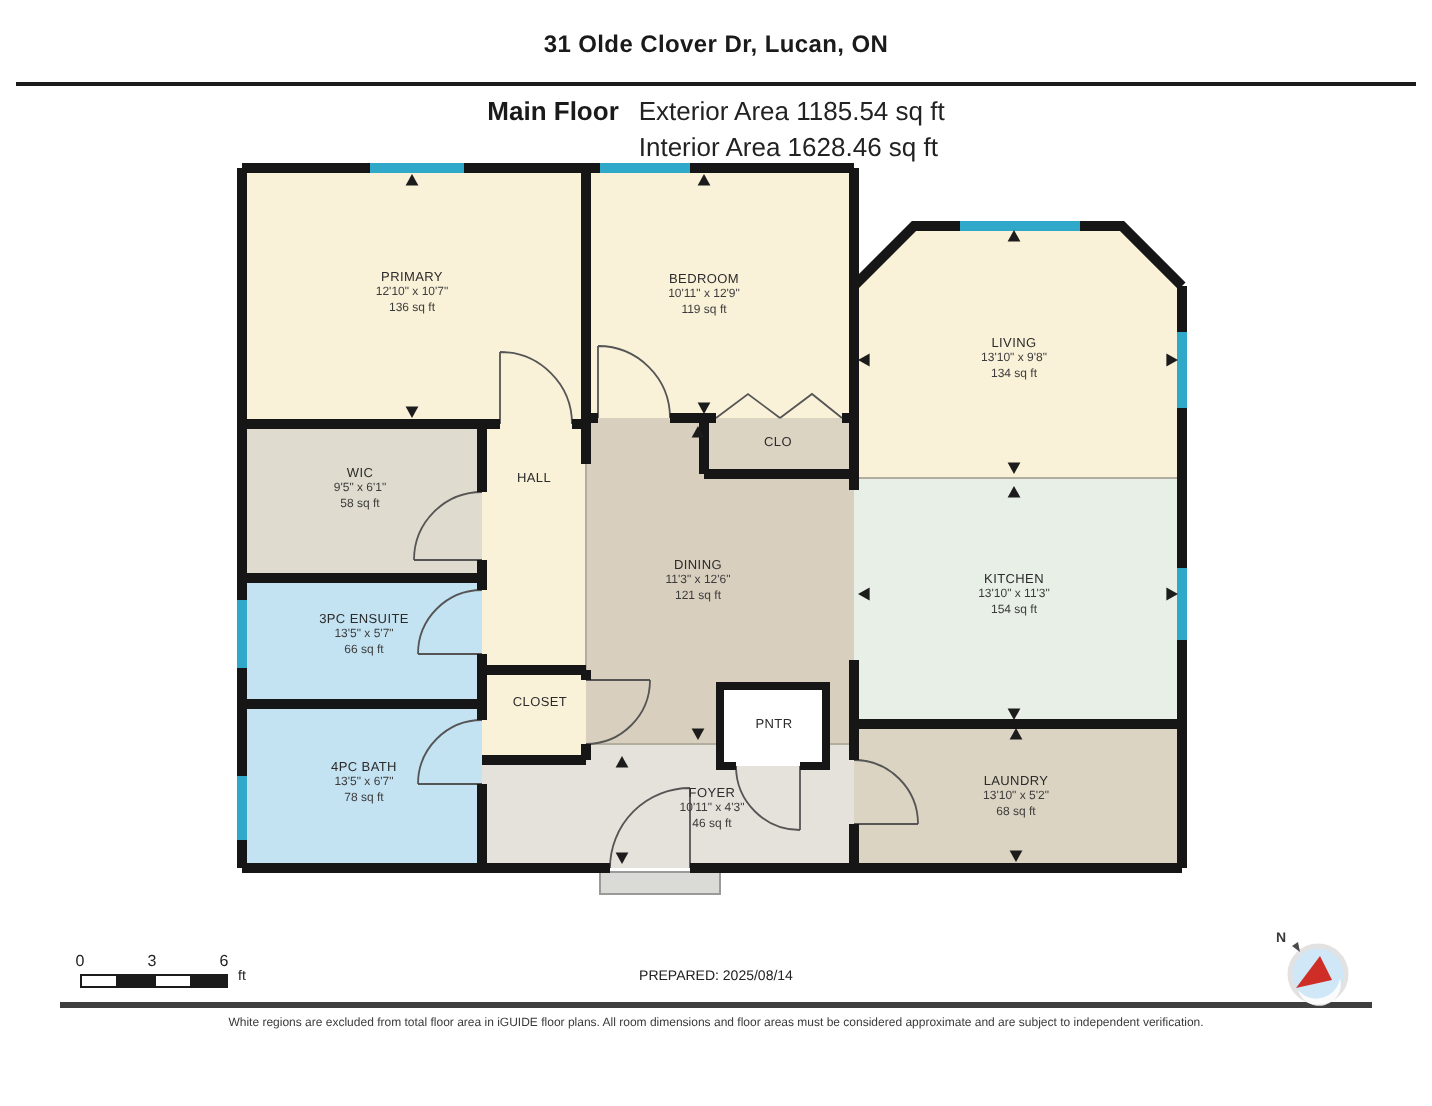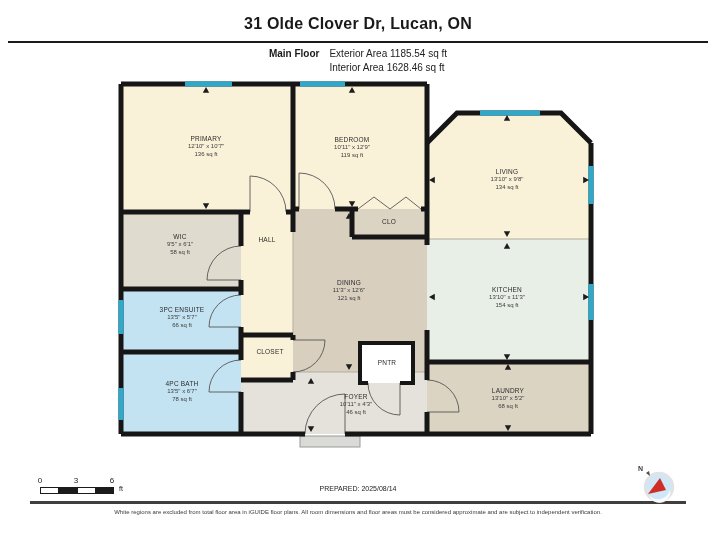--- a/index.html
+++ b/index.html
@@ -1,24 +1,24 @@
 <!DOCTYPE html>
 <html><head>
 <meta charset="utf-8">
 <style>
   html,body{margin:0;padding:0;background:#fff;}
   #page{position:relative;width:716px;height:553px;background:#fff;overflow:hidden;
         font-family:"Liberation Sans", sans-serif;color:#1a1a1a;}
 
   .title{position:absolute;top:15px;left:0;right:0;text-align:center;
-         font-size:16px;font-weight:bold;letter-spacing:.2px;}
+         font-size:12px;font-weight:bold;letter-spacing:.2px;}
   .title-rule{position:absolute;top:41px;left:8px;width:700px;height:2px;background:#1a1a1a;}
 
   .subheader{position:absolute;top:47px;left:0;right:0;display:flex;
-             justify-content:center;gap:10px;font-size:10px;line-height:1.35;}
+             justify-content:center;gap:10px;font-size:13px;line-height:1.35;}
   .floor-label{font-weight:bold;}
   .areas{display:flex;flex-direction:column;color:#222;}
 
   svg{position:absolute;top:0;left:0;}
 
   
   .wall{stroke:#161616;stroke-width:5;fill:none;}
   .wallp{stroke:#161616;stroke-width:4;fill:none;}
   .win{stroke:#2fa8c9;stroke-width:5;fill:none;}
   .arc{stroke:#555;stroke-width:.9;fill:none;}

